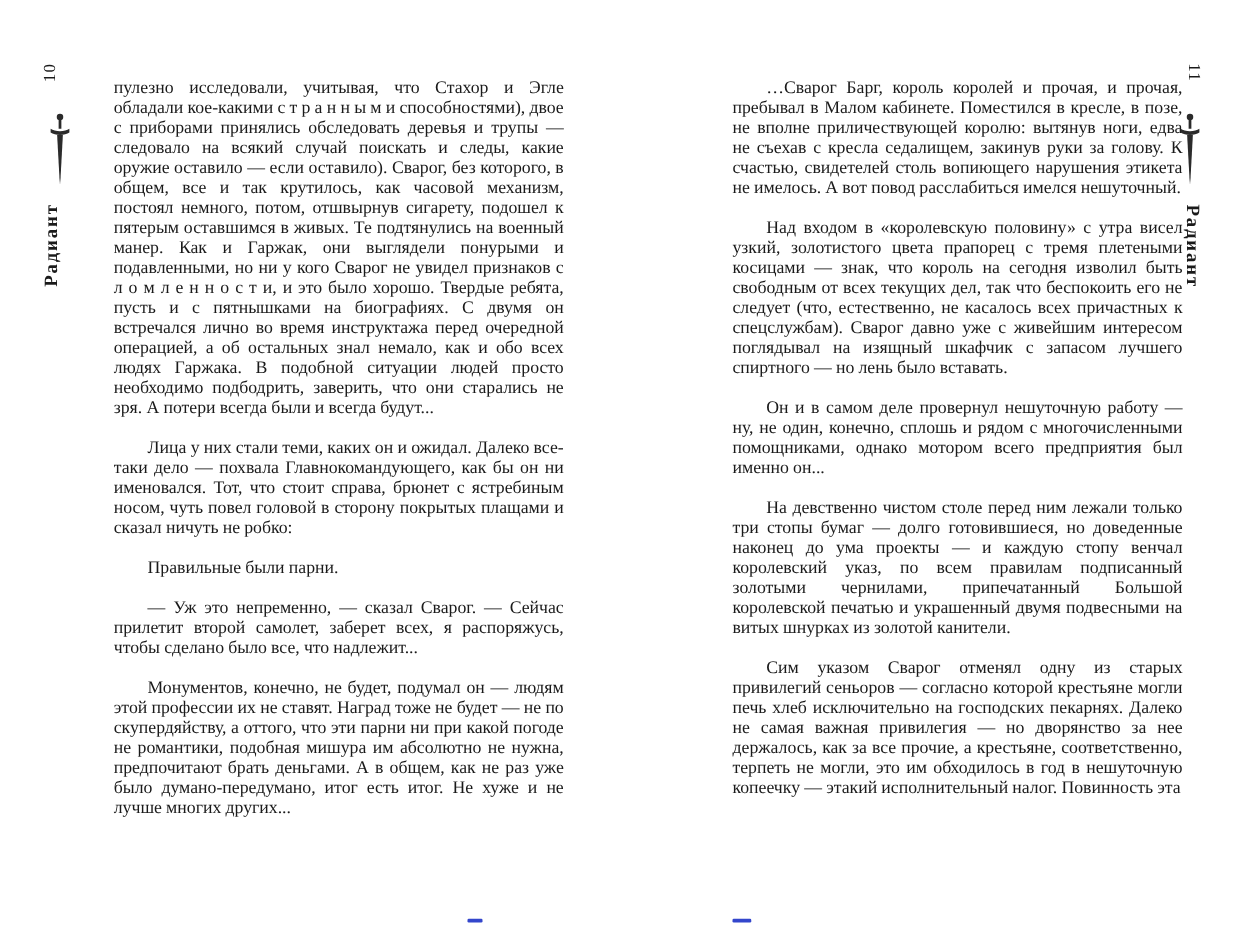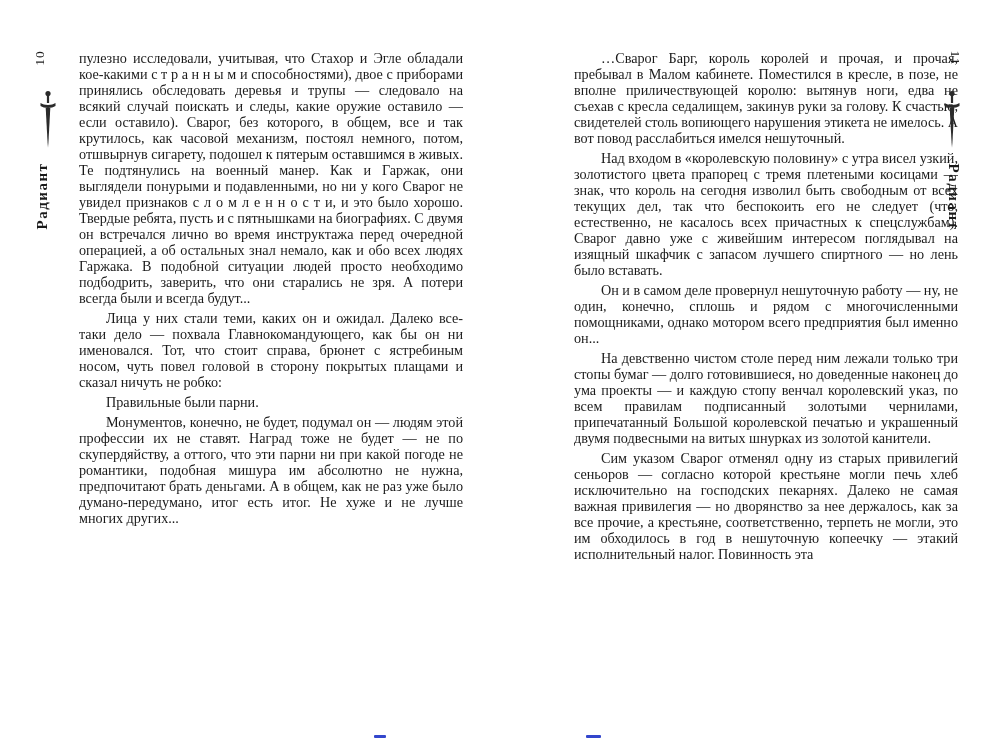--- a/index.html
+++ b/index.html
@@ -23,21 +23,21 @@
     width: 392px;
     font-size: 14.2px;
     line-height: 16px;
     text-align: justify;
     hyphens: auto;
     -webkit-hyphens: auto;
     word-spacing: -0.2px;
   }
   .page-text.left  { left: 75px; }
   .page-text.right { left: 570px; }
-  .page-text p { text-indent: 27px; margin: 4px; }
+  .page-text p { text-indent: 27px; margin: 16px; }
   .page-text.left p:first-child { text-indent: 0; }
 
   
   .rot { position: absolute; white-space: nowrap; }
   .rot-ccw { transform: translate(-50%, -50%) rotate(-90deg); }
   .rot-cw  { transform: translate(-50%, -50%) rotate(90deg); }
 
   .pagenum {
     font-size: 13.5px;
     letter-spacing: 1px;
@@ -82,20 +82,21 @@
       </g>
     </svg>
   </div>
 
   <div class="rot rot-ccw running-title" style="left:42px; top:196px;">Радиант</div>
 
   <section class="page-text left">
       <p>пулезно исследовали, учитывая, что Стахор и Эгле обладали кое-какими с т р а н н ы м и  способностями), двое с приборами принялись обследовать деревья и трупы — следовало на всякий случай поискать и следы, какие оружие оставило — если оставило). Сварог, без которого, в общем, все и так крутилось, как часовой механизм, постоял немного, потом, отшвырнув сигарету, подошел к пятерым оставшимся в живых. Те подтянулись на военный манер. Как и Гаржак, они выглядели понурыми и подавленными, но ни у кого Сварог не увидел признаков с л о м л е н н о с т и, и это было хорошо. Твердые ребята, пусть и с пятнышками на биографиях. С двумя он встречался лично во время инструктажа перед очередной операцией, а об остальных знал немало, как и обо всех людях Гаржака. В подобной ситуации людей просто необходимо подбодрить, заверить, что они старались не зря. А потери всегда были и всегда будут...</p>
       <p>Лица у них стали теми, каких он и ожидал. Далеко все-таки дело — похвала Главнокомандующего, как бы он ни именовался. Тот, что стоит справа, брюнет с ястребиным носом, чуть повел головой в сторону покрытых плащами и сказал ничуть не робко:</p>
       <p>Правильные были парни.</p>
+      <p>— Уж это непременно, — сказал Сварог. — Сейчас прилетит второй самолет, заберет всех, я распоряжусь, чтобы сделано было все, что надлежит...</p>
       <p>Монументов, конечно, не будет, подумал он — людям этой профессии их не ставят. Наград тоже не будет — не по скупердяйству, а оттого, что эти парни ни при какой погоде не романтики, подобная мишура им абсолютно не нужна, предпочитают брать деньгами. А в общем, как не раз уже было думано-передумано, итог есть итог. Не хуже и не лучше многих других...</p>
     </section>
 
   <section class="page-text right">
       <p>…Сварог Барг, король королей и прочая, и прочая, пребывал в Малом кабинете. Поместился в кресле, в позе, не вполне приличествующей королю: вытянув ноги, едва не съехав с кресла седалищем, закинув руки за голову. К счастью, свидетелей столь вопиющего нарушения этикета не имелось. А вот повод расслабиться имелся нешуточный.</p>
       <p>Над входом в «королевскую половину» с утра висел узкий, золотистого цвета прапорец с тремя плетеными косицами — знак, что король на сегодня изволил быть свободным от всех текущих дел, так что беспокоить его не следует (что, естественно, не касалось всех причастных к спецслужбам). Сварог давно уже с живейшим интересом поглядывал на изящный шкафчик с запасом лучшего спиртного — но лень было вставать.</p>
       <p>Он и в самом деле провернул нешуточную работу — ну, не один, конечно, сплошь и рядом с многочисленными помощниками, однако мотором всего предприятия был именно он...</p>
       <p>На девственно чистом столе перед ним лежали только три стопы бумаг — долго готовившиеся, но доведенные наконец до ума проекты — и каждую стопу венчал королевский указ, по всем правилам подписанный золотыми чернилами, припечатанный Большой королевской печатью и украшенный двумя подвесными на витых шнурках из золотой канители.</p>
       <p>Сим указом Сварог отменял одну из старых привилегий сеньоров — согласно которой крестьяне могли печь хлеб исключительно на господских пекарнях. Далеко не самая важная привилегия — но дворянство за нее держалось, как за все прочие, а крестьяне, соответственно, терпеть не могли, это им обходилось в год в нешуточную копеечку — этакий исполнительный налог. Повинность эта</p>
     </section>

